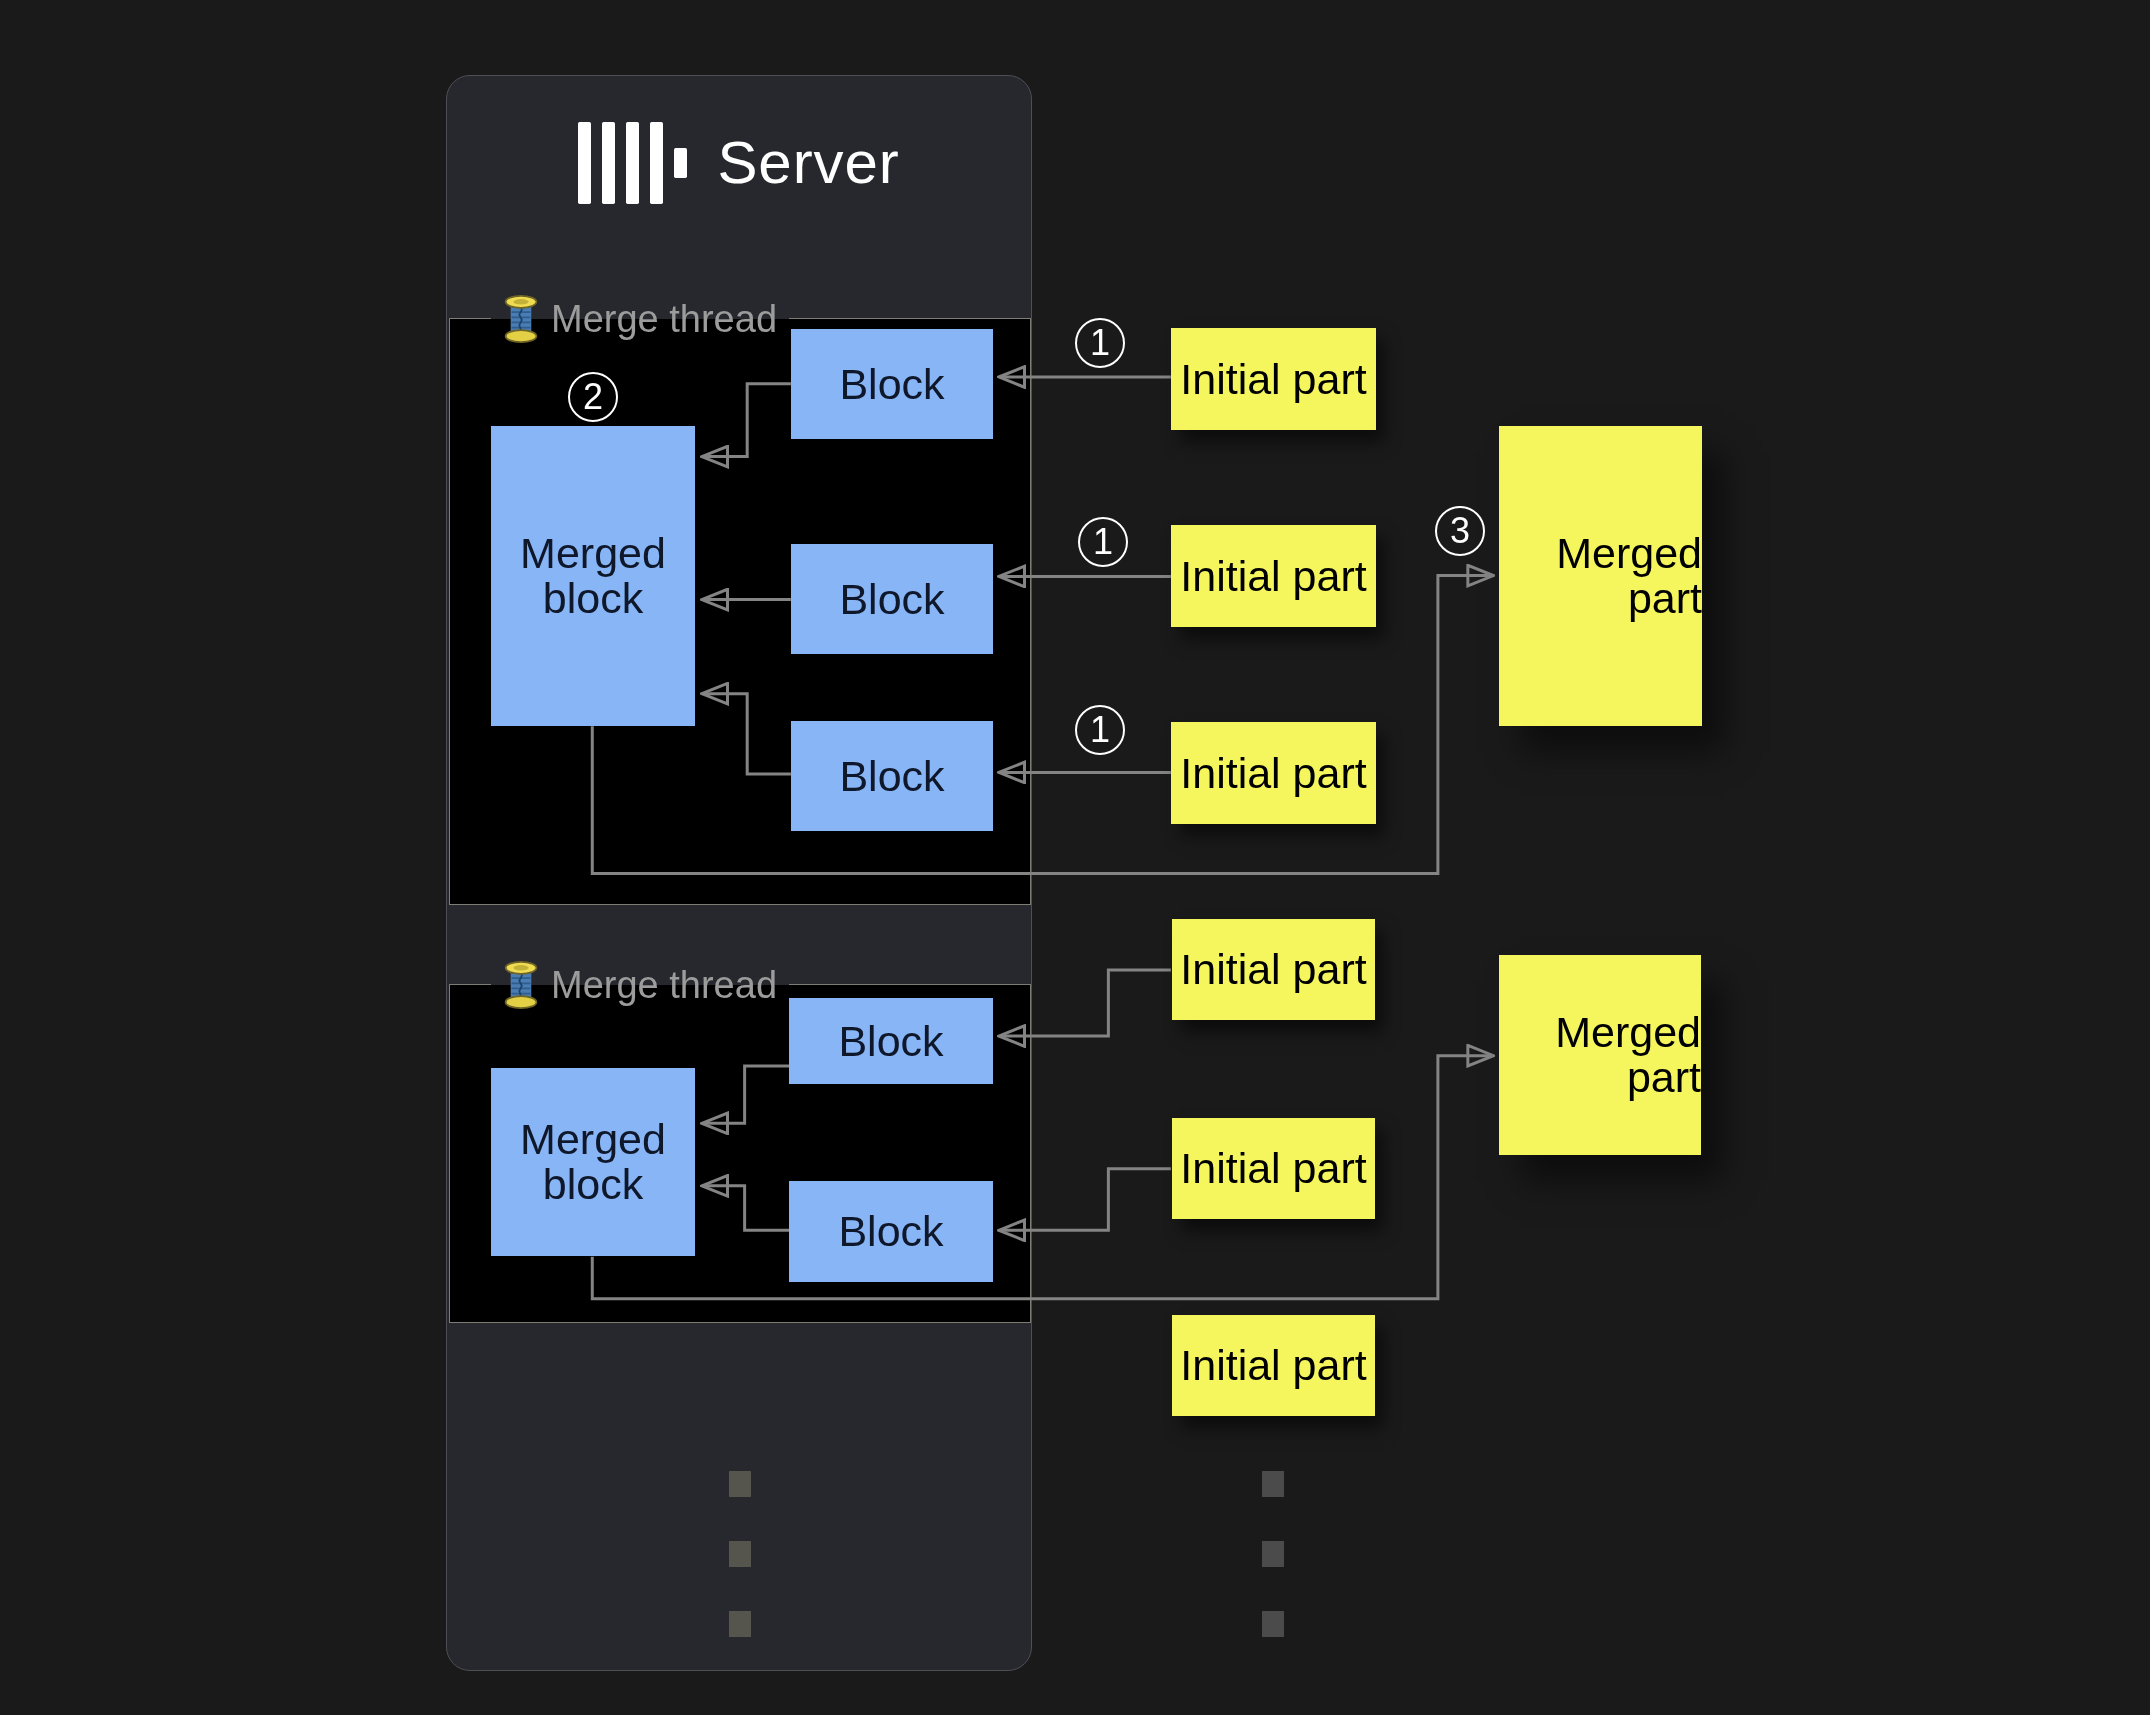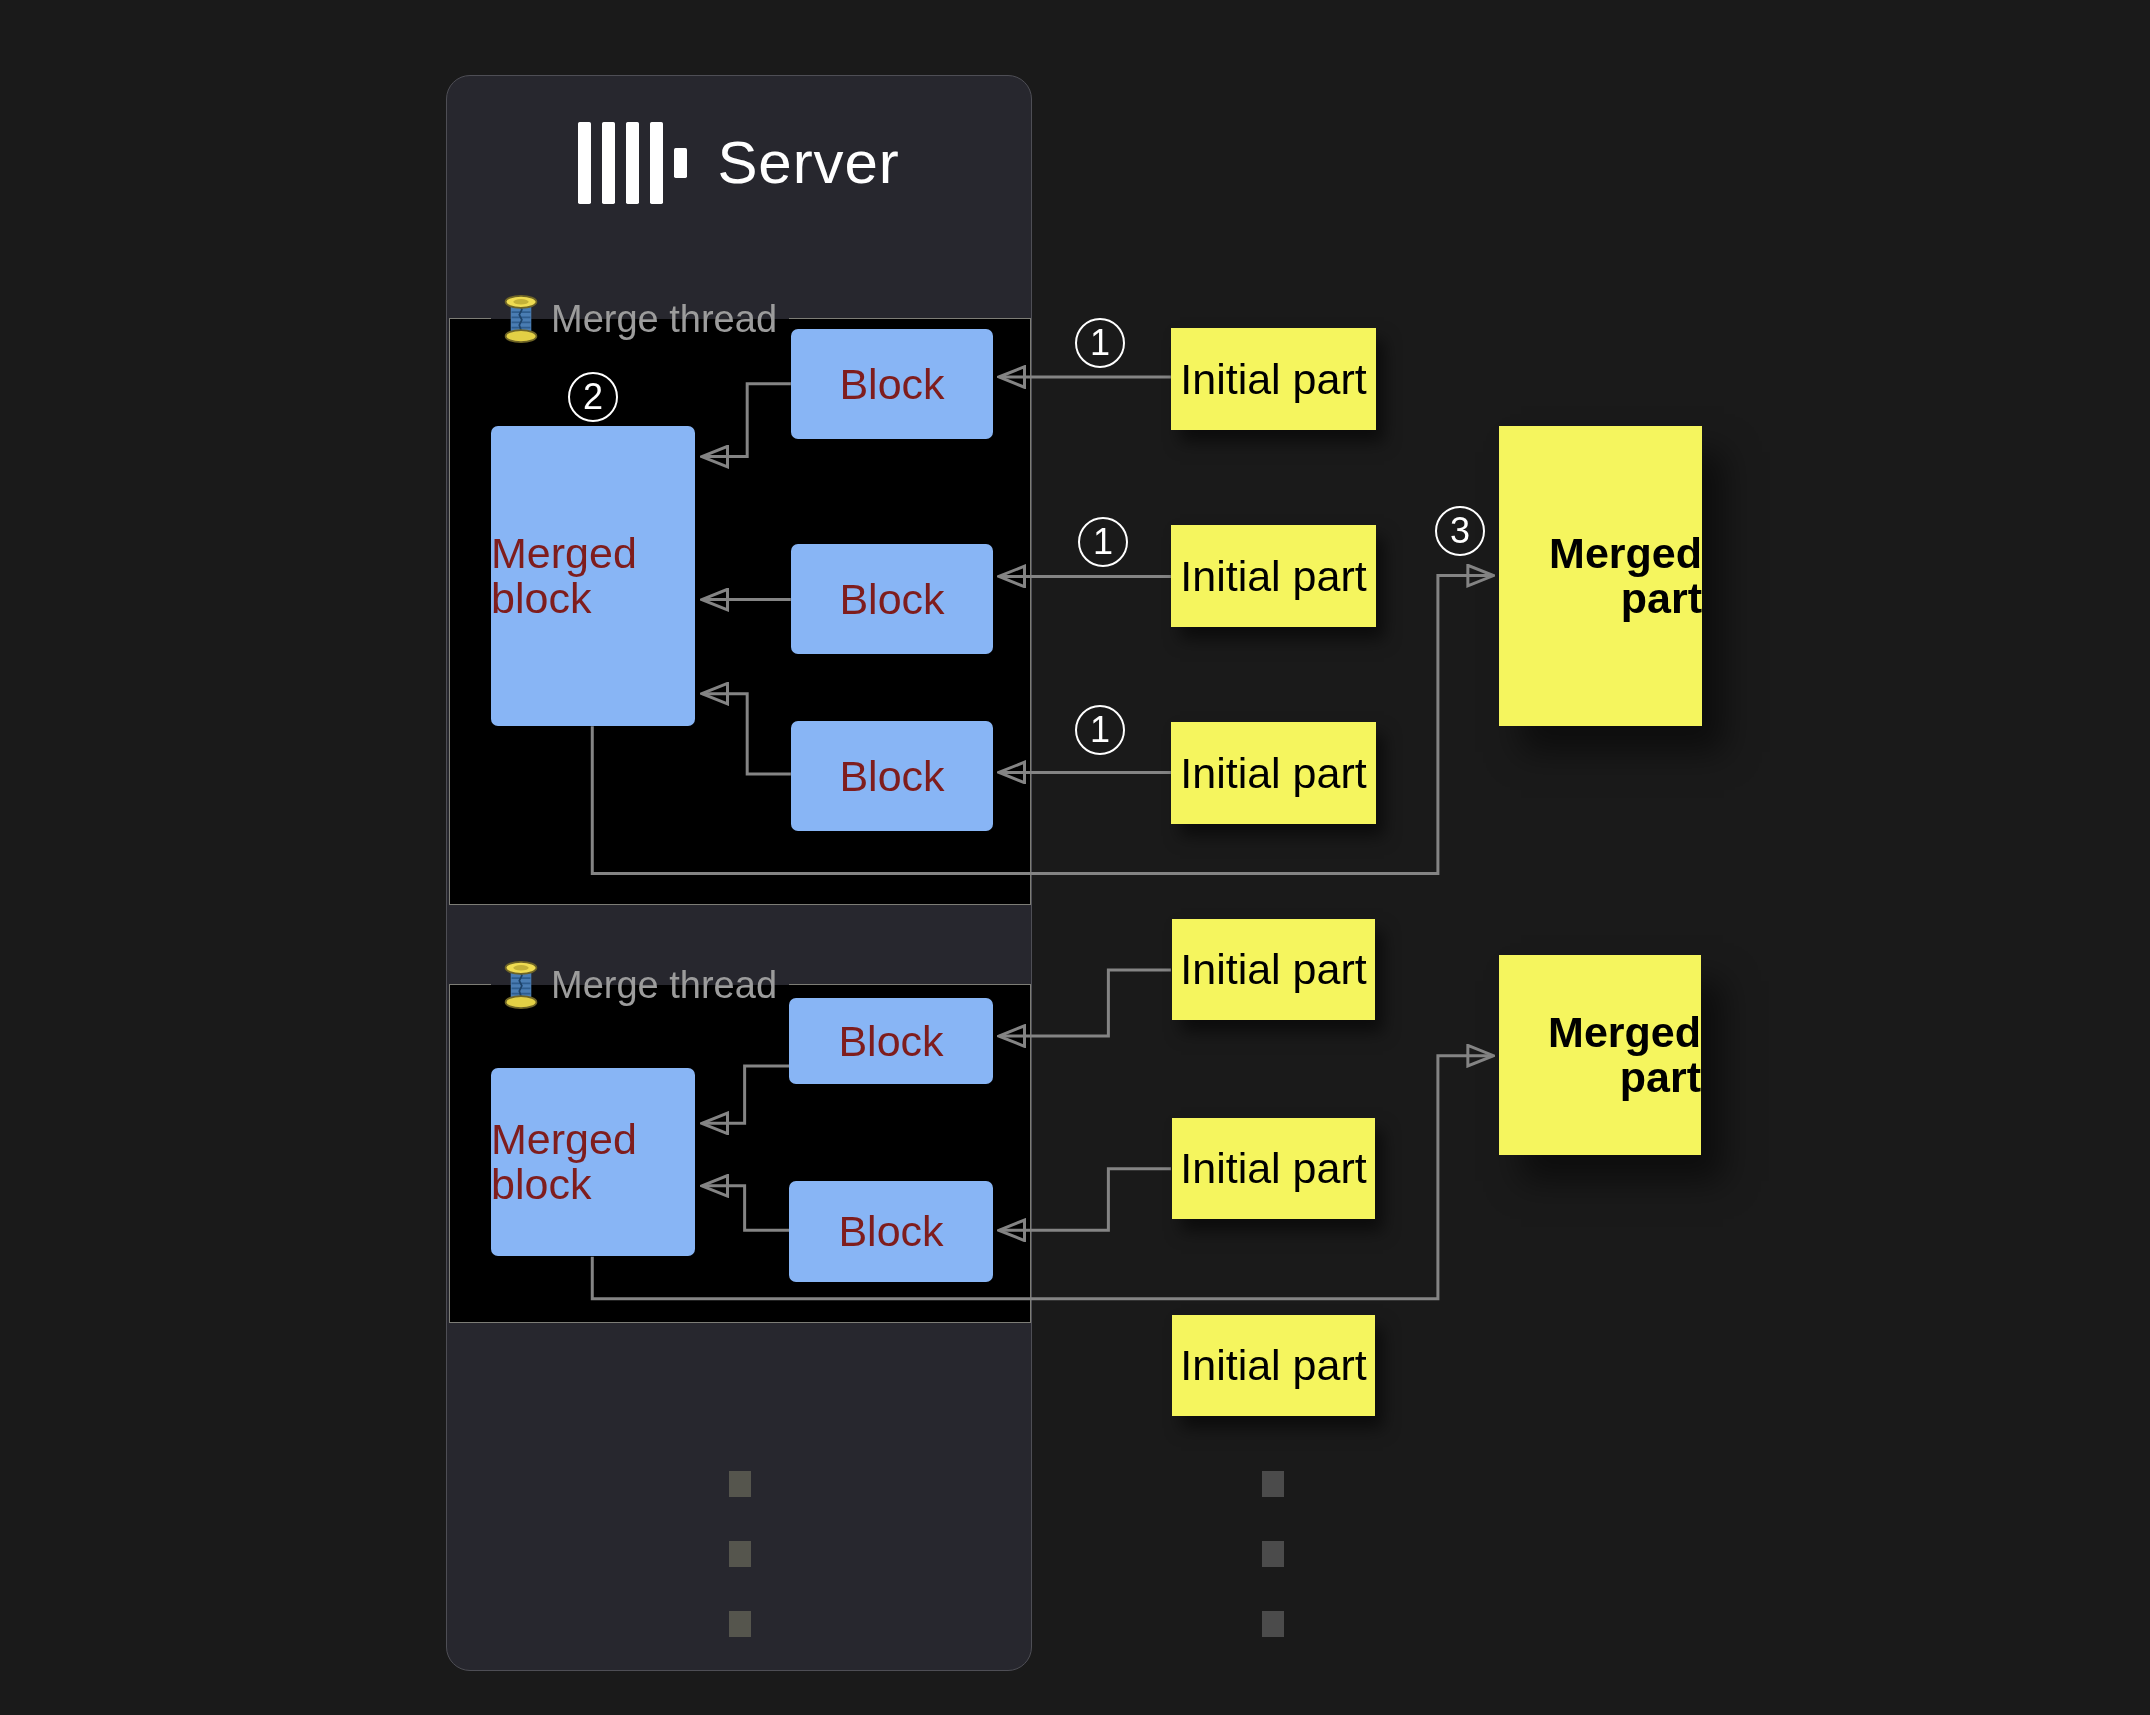--- a/index.html
+++ b/index.html
@@ -38,31 +38,31 @@
   .thread-legend {
     position:absolute; left:41px; top:-24px; height:48px;
     display:flex; align-items:center; gap:12px; padding:0 12px;
     background:linear-gradient(#27272e 24px, #000000 24px);
   }
   .thread-legend .legend-text { color:#9c9c9c; font-size:38px; white-space:nowrap; }
   .spool-icon { width:36px; height:48px; flex:0 0 auto; }
 
   
   .bluebox {
-    position:absolute; background:#88b5f5; color:#7f1d1d;
+    position:absolute; background:#88b5f5; color:#0f172a;
     display:flex; align-items:center; justify-content:center;
-    font-size:43px; line-height:1.04;border-radius:7px;
+    text-align:center; font-size:43px; line-height:1.04;
   }
   .yellowbox {
     position:absolute; background:#f5f55e; color:#000;
     display:flex; align-items:center; justify-content:center;
     text-align:right; font-size:43px; line-height:1.04;
     box-shadow:8.6px 12px 15.4px rgba(0,0,0,0.55);
   }
-  .yellowbox.big { box-shadow:22px 26px 31px rgba(0,0,0,0.5);font-weight:bold; }
+  .yellowbox.big { box-shadow:22px 26px 31px rgba(0,0,0,0.5); }
 
   
   #mb1 { left:491px; top:426px;  width:204px; height:300px; }
   #b1  { left:791px; top:329px;  width:202px; height:110px; }
   #b2  { left:791px; top:544px;  width:202px; height:110px; }
   #b3  { left:791px; top:721px;  width:202px; height:110px; }
   #mb2 { left:491px; top:1068px; width:204px; height:188px; }
   #b4  { left:789px; top:998px; width:204px; height:86px; }
   #b5  { left:789px; top:1181px; width:204px; height:101px; }
 

